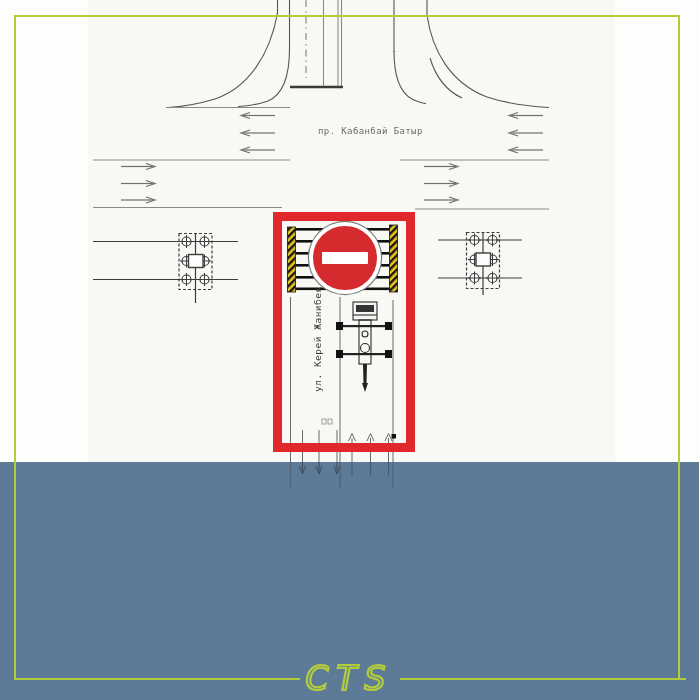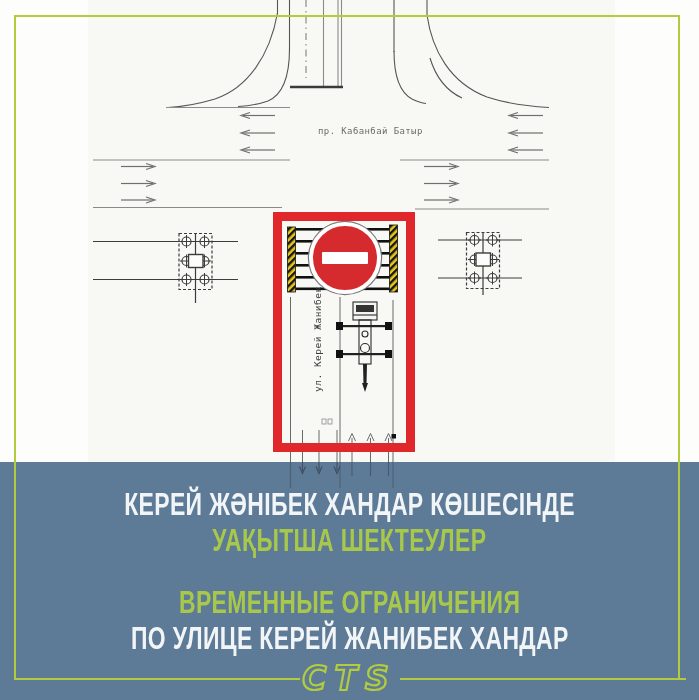--- a/index.html
+++ b/index.html
@@ -33,21 +33,21 @@
   .t-white{color:var(--text_white);}
   .t-green{color:var(--text_green);}
   .t-gap{height:26px;}
   
   .frame{position:absolute;left:14px;top:15px;width:666px;height:663px;
     border:2.5px solid var(--accent);border-bottom:none;pointer-events:none;}
   .frame-bottom{position:absolute;top:678px;height:0;border-top:2.5px solid var(--accent);}
   .fb-left{left:14px;width:286px;}
   .fb-right{left:400px;width:286px;}
   .cts-logo{position:absolute;left:50%;top:662px;transform:translateX(-50%);
-    font-family:"DejaVu Sans",sans-serif;font-weight:700;font-style:italic;
+    font-family:"DejaVu Sans",sans-serif;font-weight:400;font-style:italic;
     font-size:33px;line-height:33px;letter-spacing:8px;color:var(--accent);white-space:nowrap;}
   @supports (-webkit-text-stroke: 1px black){
     .cts-logo{color:transparent;-webkit-text-stroke:2.2px var(--accent);}
   }
 </style>
 </head>
 <body>
 
 <div class="canvas">
 
@@ -243,35 +243,20 @@
       <line x1="319" y1="0" x2="319" y2="9"></line>
       <line x1="337" y1="0" x2="337" y2="9"></line>
       <path d="M299.5,4.5 L302.5,11.5 L305.5,4.5"></path>
       <path d="M316,4.5 L319,11.5 L322,4.5"></path>
       <path d="M334,4.5 L337,11.5 L340,4.5"></path>
       <line x1="352" y1="0" x2="352" y2="14" opacity="0.7"></line>
       <line x1="370.5" y1="0" x2="370.5" y2="14" opacity="0.7"></line>
       <line x1="388.5" y1="0" x2="388.5" y2="14" opacity="0.7"></line>
     </svg>
 
-    <div class="banner-text">
-      <div class="t-line t-white">
-        <span>КЕРЕЙ ЖӘНІБЕК ХАНДАР КӨШЕСІНДЕ</span>
-      </div>
-      <div class="t-line t-green">
-        <span>УАҚЫТША ШЕКТЕУЛЕР</span>
-      </div>
-      <div class="t-gap"></div>
-      <div class="t-line t-green">
-        <span>ВРЕМЕННЫЕ ОГРАНИЧЕНИЯ</span>
-      </div>
-      <div class="t-line t-white">
-        <span>ПО УЛИЦЕ КЕРЕЙ ЖАНИБЕК ХАНДАР</span>
-      </div>
-    </div>
   </div>
 
   <div class="frame"></div>
   <div class="frame-bottom fb-left"></div>
   <div class="frame-bottom fb-right"></div>
   <div class="cts-logo">CTS</div>
 
 </div>
 
 </body></html>

